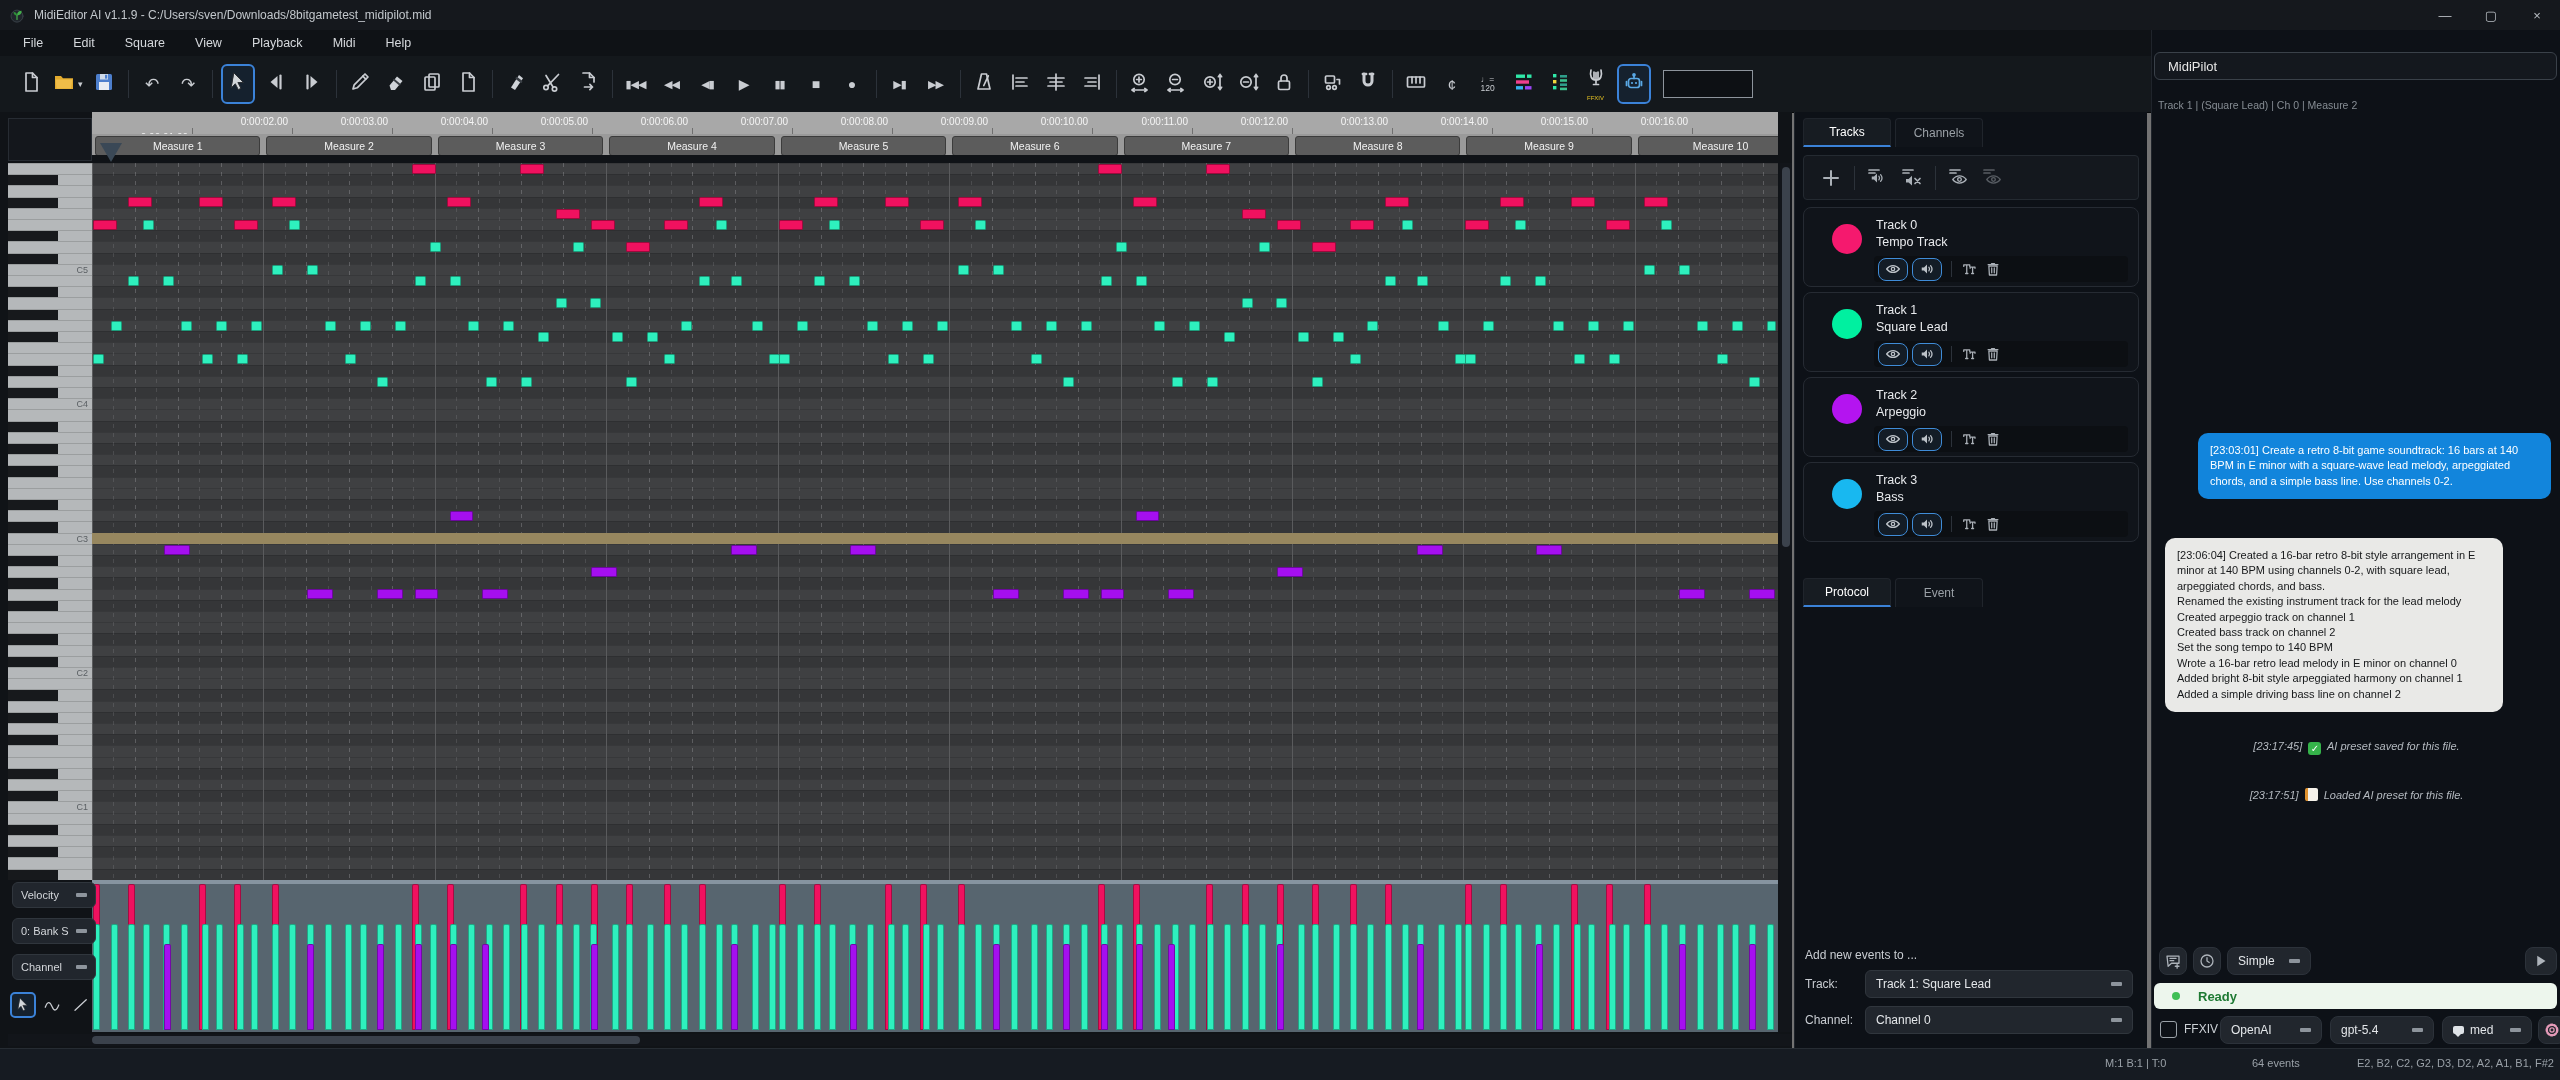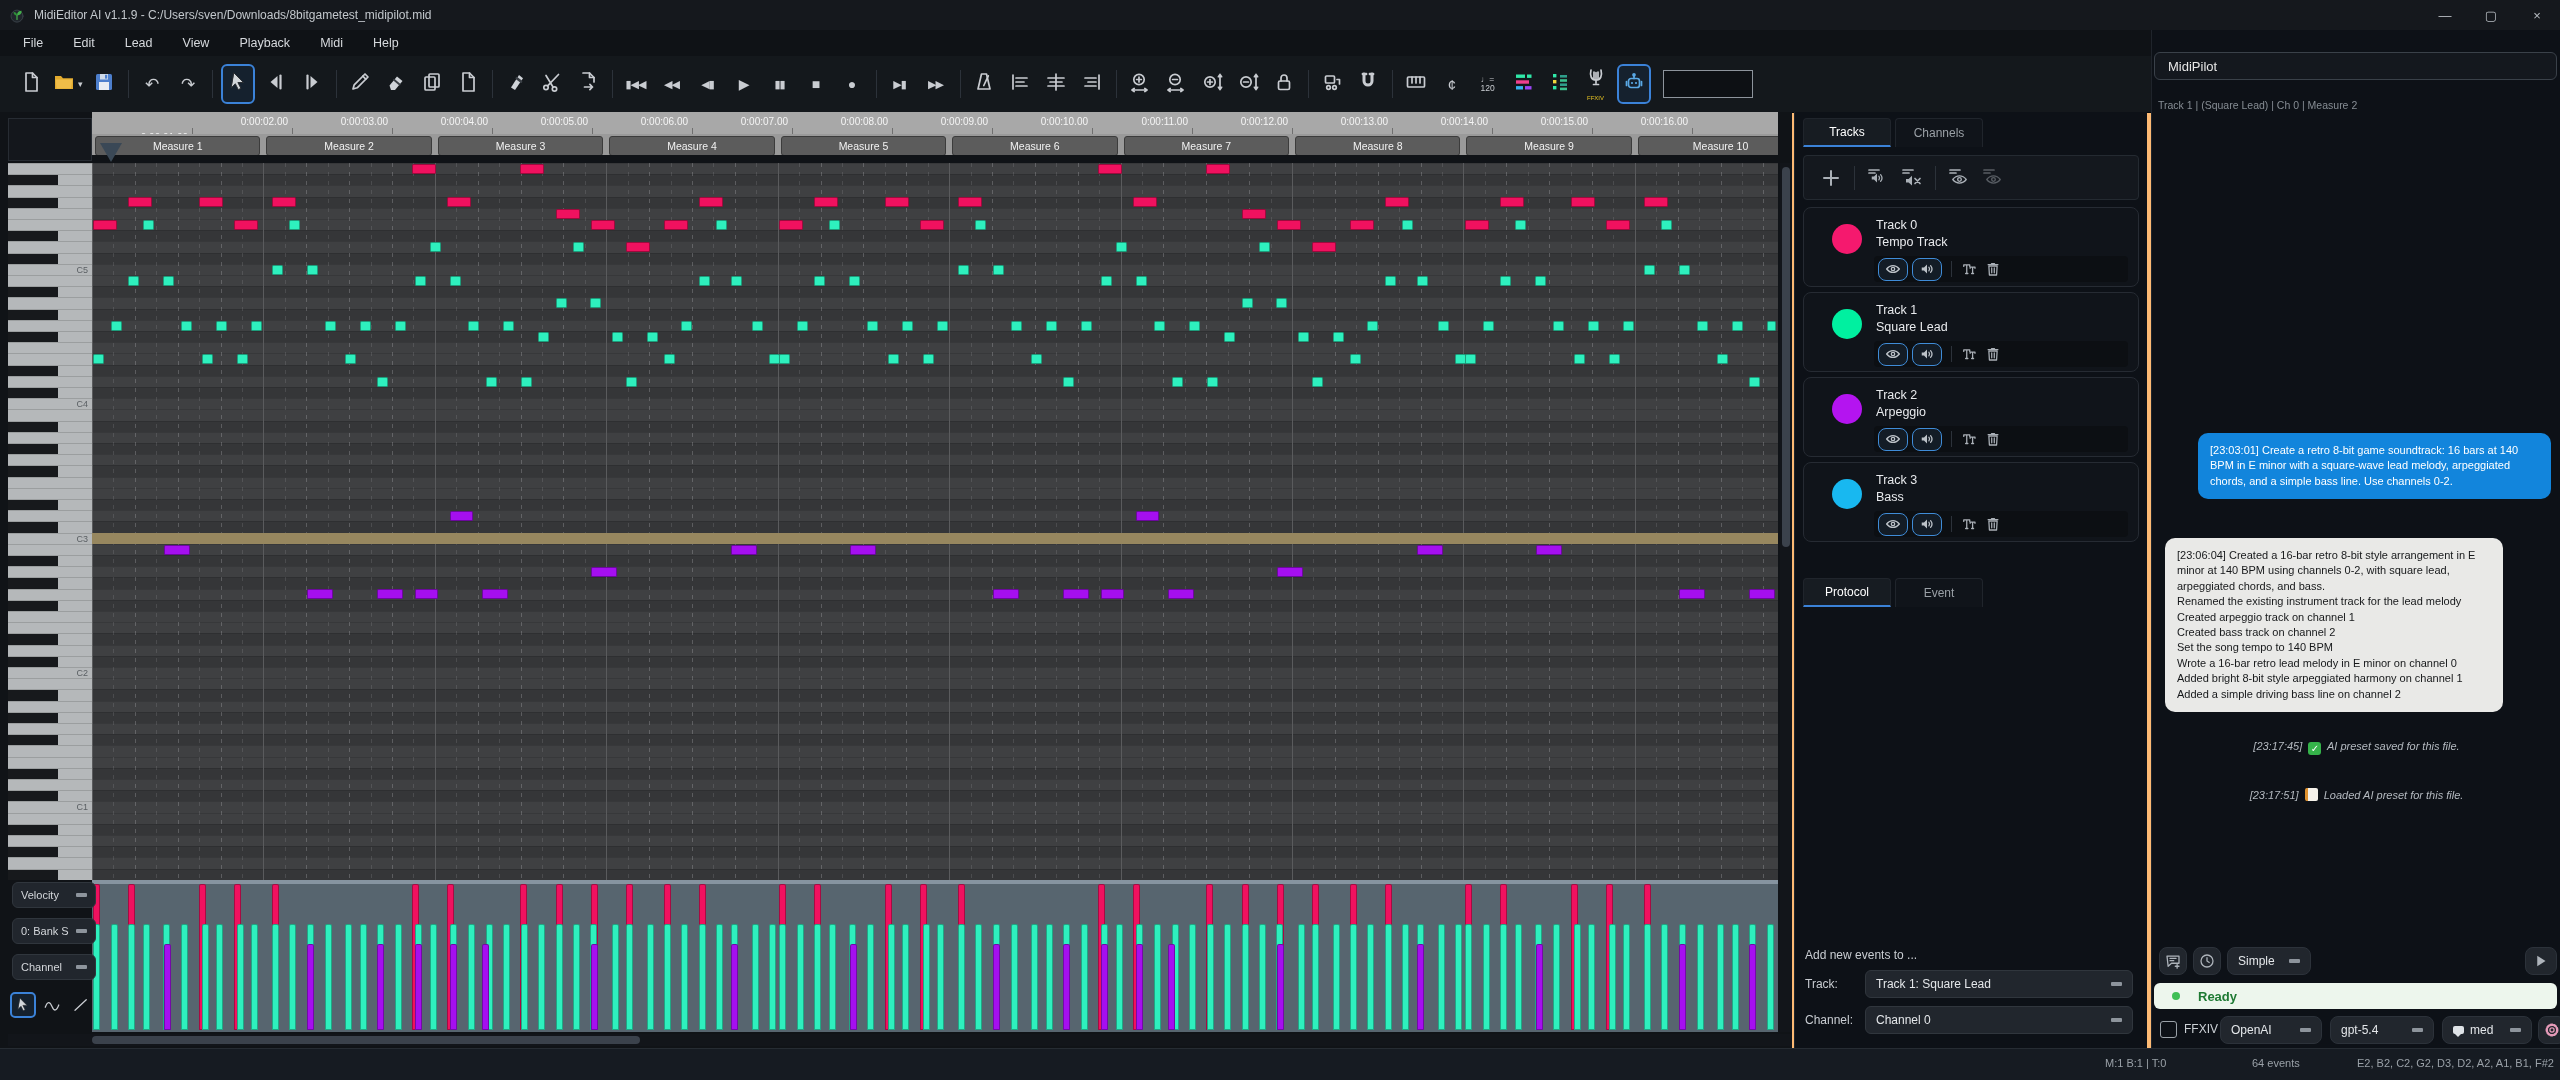--- a/index.html
+++ b/index.html
@@ -1,16 +1,16 @@
 <!DOCTYPE html>
 <html><head>
 <meta charset="utf-8">
 <style>
   html,body{margin:0;padding:0;background:#06080b;}
-  #app{position:relative;width:2560px;height:1080px;background:#fdba74;overflow:hidden;
+  #app{position:relative;width:2560px;height:1080px;background:#737373;overflow:hidden;
        font-family:"Liberation Sans","DejaVu Sans",sans-serif;color:#d6d9dd;-webkit-font-smoothing:antialiased;}
   .abs{position:absolute;}
   
   #titlebar{left:0;top:0;width:2560px;height:30px;background:#15181d;border-bottom:1px solid #060809;
             display:flex;align-items:center;}
   #title-text{font-size:12px;color:#c3c8cd;margin-left:8px;}
   .wbtn{position:absolute;top:0;width:46px;height:30px;display:flex;align-items:center;justify-content:center;color:#b9bec4;font-size:13px;}
   #menubar{left:0;top:30px;width:2560px;height:26px;background:#0f1216;display:flex;align-items:center;padding-left:8px;}
   .menu-item{padding:4px 15px;font-size:12.5px;color:#d6d9dd;}
   #toolbar{left:0;top:56px;width:2560px;height:56px;background:#14181c;border-bottom:1px solid #06080a;
@@ -337,21 +337,21 @@
       </svg>
     <span id="title-text">MidiEditor AI v1.1.9 - C:/Users/sven/Downloads/8bitgametest_midipilot.mid</span>
     <span class="wbtn" style="right:92px">—</span>
     <span class="wbtn" style="right:46px">▢</span>
     <span class="wbtn" style="right:0">×</span>
   </div>
 
   <div id="menubar" class="abs">
       <div class="menu-item">File</div>
       <div class="menu-item">Edit</div>
-      <div class="menu-item">Lead</div>
+      <div class="menu-item">Square</div>
       <div class="menu-item">View</div>
       <div class="menu-item">Playback</div>
       <div class="menu-item">Midi</div>
       <div class="menu-item">Help</div>
     </div>
   <div id="toolbar" class="abs">
       <div class="tbtn">
         <div style="text-align: center;"><svg class="ic">
             <use href="#file"></use>
           </svg></div>

